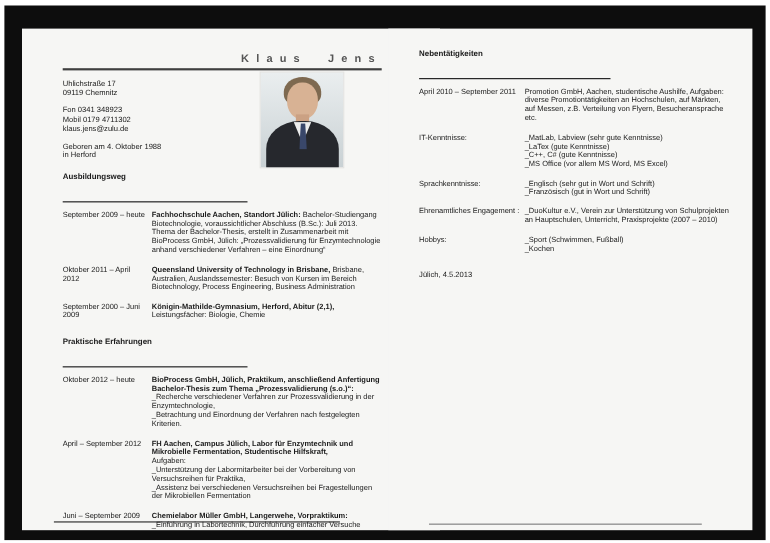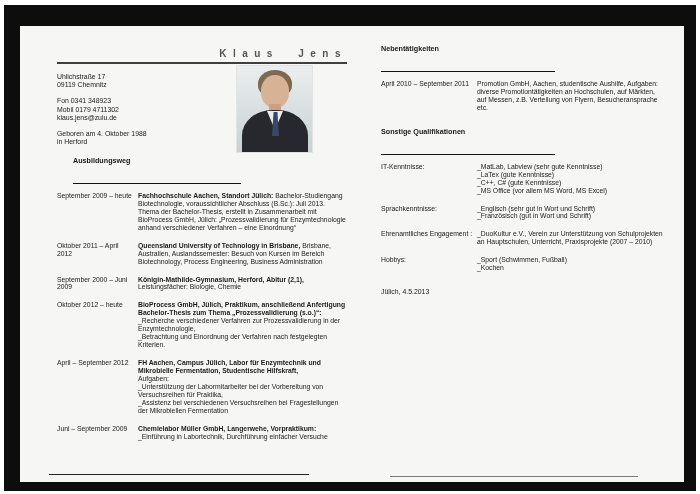--- a/index.html
+++ b/index.html
@@ -33,21 +33,21 @@
   .ph-face{left:24px;top:9px;width:28px;height:33px;background:#d8b294;border-radius:48% 48% 46% 46%;}
   .ph-neck{left:32px;top:38px;width:12px;height:9px;background:#cba183;}
   .ph-suit{left:5px;top:44px;width:66px;height:44px;background:#26282d;border-radius:46% 46% 0 0 / 58% 58% 0 0;}
   .ph-shirt{left:30px;top:45px;width:16px;height:19px;background:#eceded;clip-path:polygon(0 0,100% 0,50% 100%);}
   .ph-tie{left:35px;top:46px;width:7px;height:24px;background:#3a4california;background:#39476a;clip-path:polygon(22% 0,78% 0,100% 100%,0 100%);}
 
   
   .p1-body{position:absolute;left:37px;top:130px;width:290px;}
   .p2-body{position:absolute;left:28px;top:18px;width:282px;}
   .sec-h{font-size:7.2px;font-weight:bold;border-bottom:1.2px solid #121212;padding-bottom:18px;margin-bottom:8px;}
-  .p1-body .sec-h{width:168px;margin-left:16px;}
+  .p1-body .sec-h{width:168px;}
   .p2-body .sec-h{width:174px;}
   .sec-gap{margin-top:15px;}
   .row{display:flex;margin-bottom:10px;}
   .row .date{width:77px;flex:none;font-size:6.8px;line-height:1.17;padding-right:4px;}
   .p2-body .row .date,.p2-body .row .label{width:92px;flex:none;font-size:6.8px;line-height:1.17;padding-right:4px;}
   .row .desc{flex:1;font-size:6.8px;line-height:1.17;white-space:pre-line;}
   .sig{font-size:6.9px;margin-top:16px;}
 
   .footer-rule{position:absolute;height:0;border-top:1.4px solid #222;}
   .fr-1{left:29px;top:448px;width:260px;}
@@ -95,20 +95,21 @@
       <div class="date">Oktober 2011 – April 2012</div>
       <div class="desc"><b>Queensland University of Technology in Brisbane,</b><span> Brisbane, Australien, Auslandssemester: Besuch von Kursen im Bereich Biotechnology, Process Engineering, Business Administration</span></div>
     </div>
 
     <div class="row">
       <div class="date">September 2000 – Juni 2009</div>
       <div class="desc"><b>Königin-Mathilde-Gymnasium, Herford, Abitur (2,1),</b><span>
 Leistungsfächer: Biologie, Chemie</span></div>
     </div>
 
+    <div class="sec-h sec-gap">Praktische Erfahrungen</div>
 
     <div class="row">
       <div class="date">Oktober 2012 – heute</div>
       <div class="desc"><b>BioProcess GmbH, Jülich, Praktikum, anschließend Anfertigung Bachelor-Thesis zum Thema „Prozessvalidierung (s.o.)“:</b><span>
 _Recherche verschiedener Verfahren zur Prozessvalidierung in der Enzymtechnologie,
 _Betrachtung und Einordnung der Verfahren nach festgelegten Kriterien.</span></div>
     </div>
 
     <div class="row">
       <div class="date">April – September 2012</div>
@@ -133,21 +134,20 @@
 
   <div class="p2-body">
 
     <div class="sec-h">Nebentätigkeiten</div>
 
     <div class="row">
       <div class="date">April 2010 – September 2011</div>
       <div class="desc">Promotion GmbH, Aachen, studentische Aushilfe, Aufgaben: diverse Promotiontätigkeiten an Hochschulen, auf Märkten, auf Messen, z.B. Verteilung von Flyern, Besucheransprache etc.</div>
     </div>
 
-    <div class="sec-h sec-gap">Sonstige Qualifikationen</div>
 
     <div class="row">
       <div class="label">IT-Kenntnisse:</div>
       <div class="desc">_MatLab, Labview (sehr gute Kenntnisse)
 _LaTex (gute Kenntnisse)
 _C++, C# (gute Kenntnisse)
 _MS Office (vor allem MS Word, MS Excel)</div>
     </div>
 
     <div class="row">

